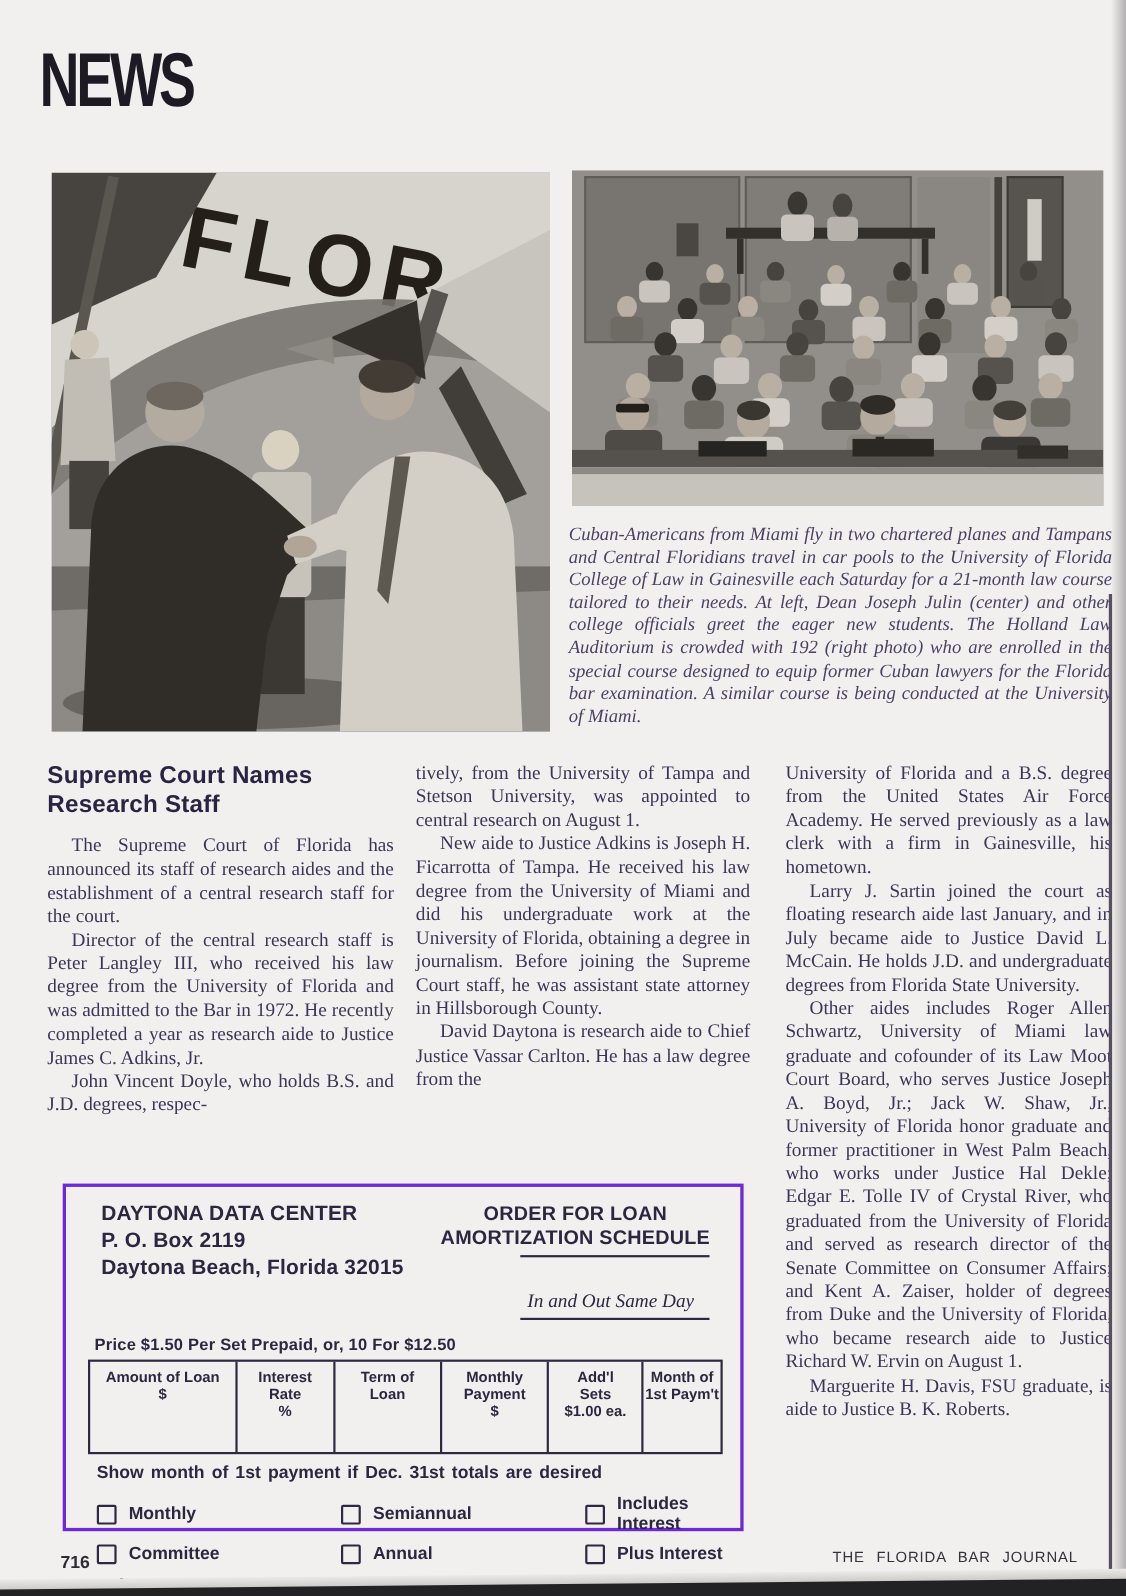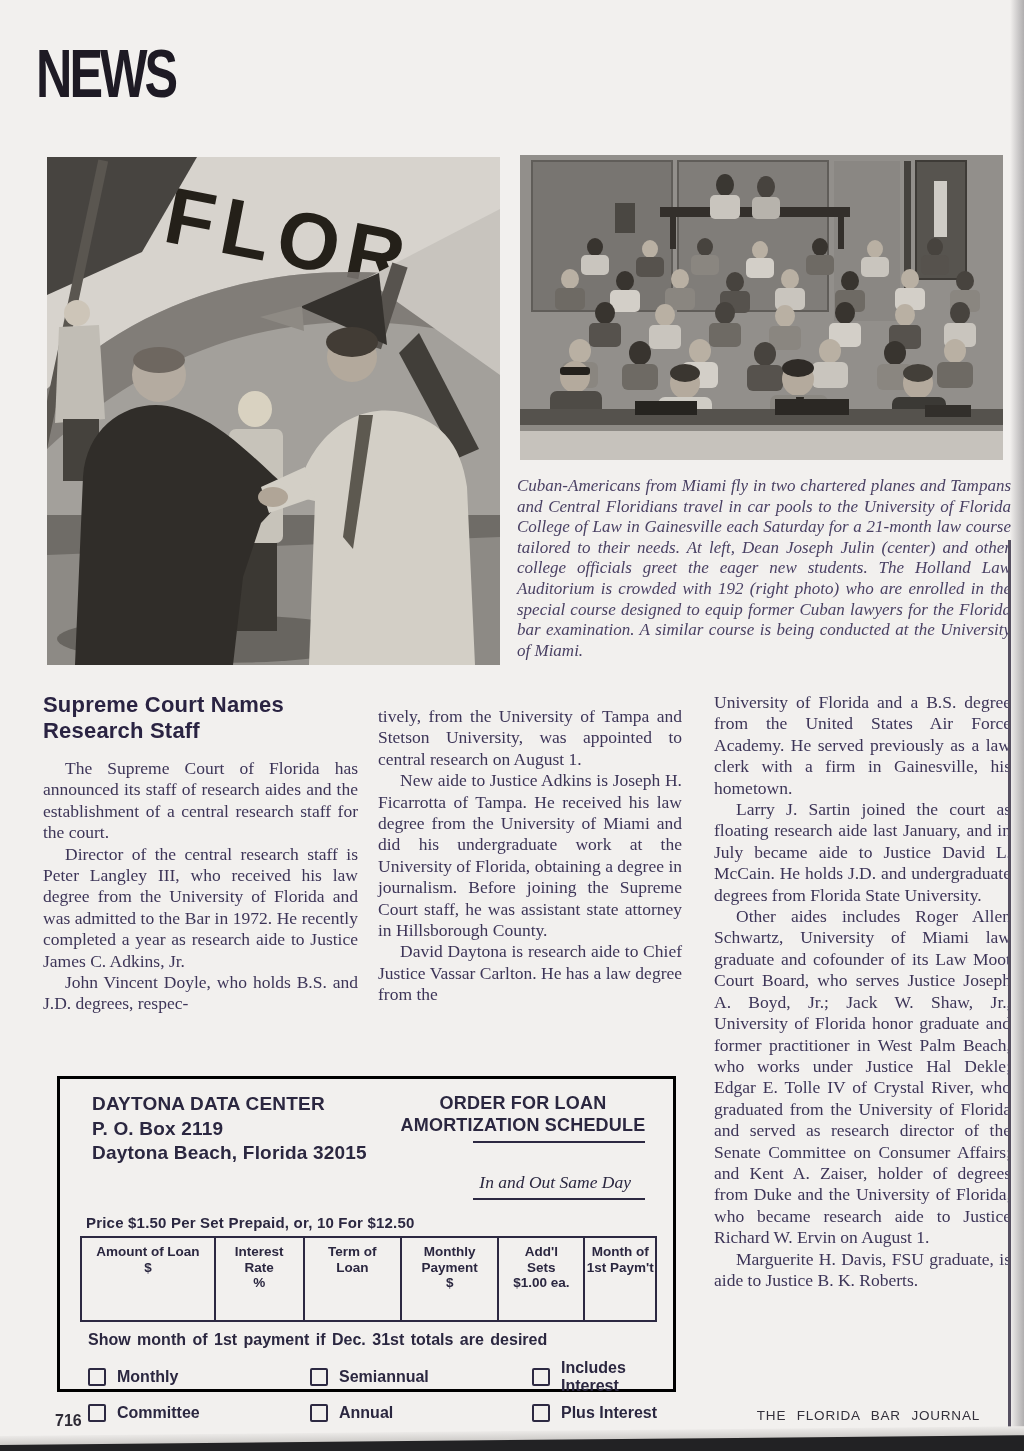--- a/index.html
+++ b/index.html
@@ -19,31 +19,31 @@
 
   
   .caption{position:absolute;left:517px;top:476px;width:494px;margin:0;
     font-family:"Liberation Serif",serif;font-style:italic;font-size:17px;
     line-height:20.6px;color:#4a4164;text-align:justify;}
 
   
   .col{position:absolute;top:692px;font-family:"Liberation Serif",serif;
     font-size:17.5px;line-height:21.4px;color:#3d3558;text-align:justify;}
   .col1{left:43px;width:315px;}
-  .col2{left:378px;width:304px;margin-top:14px;}
+  .col2{left:378px;width:304px;}
   .col3{left:714px;width:297px;}
   .article-title{font-family:"Liberation Sans",sans-serif;font-weight:bold;
     font-size:22px;line-height:26px;color:#2a2342;margin:0 0 14px 0;text-align:left;
     letter-spacing:.2px;width:290px;}
   .col p{margin:0;}
   .col p.ind{text-indent:22px;}
 
   
   .ad{position:absolute;left:57px;top:1076px;width:619px;height:316px;
-    border:3px solid #000000;box-sizing:border-box;padding:13px 14px 0 14px;color:#2b2740;}
+    border:3px solid #6d28d9;box-sizing:border-box;padding:13px 14px 0 14px;color:#2b2740;}
   .ad-header{display:flex;justify-content:space-between;}
   .ad-company{font-weight:bold;font-size:19px;line-height:24.5px;letter-spacing:.2px;padding-left:18px;}
   .ad-right{width:272px;text-align:center;}
   .ad-order-title{font-weight:bold;font-size:18px;line-height:22px;letter-spacing:.2px;}
   .ad-rule{border:0;border-top:2px solid #2d2942;width:172px;margin:5px 14px 3px auto;}
   .ad-tagline{font-family:"Liberation Serif",serif;font-style:italic;font-size:17.5px;
     line-height:21px;text-align:right;padding-right:28px;margin-top:29px;}
   .ad-price{margin:11px 0 0 12px;font-weight:bold;font-size:15px;letter-spacing:.2px;}
   .ad-table{margin:5px 2px 0 6px;border:2px solid #2d2942;display:flex;height:82px;}
   .ad-cell{box-sizing:border-box;padding-top:6px;text-align:center;font-weight:bold;

